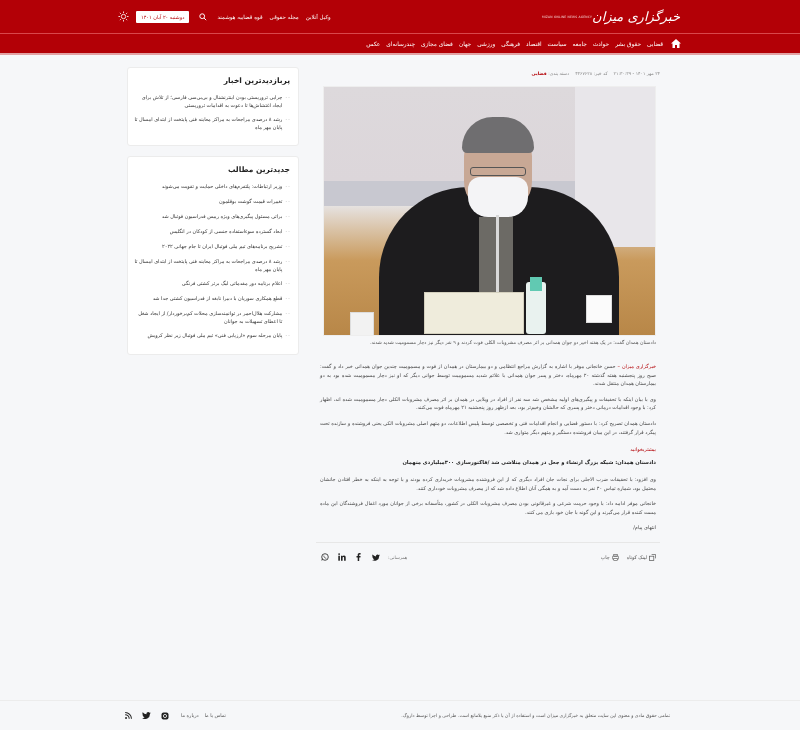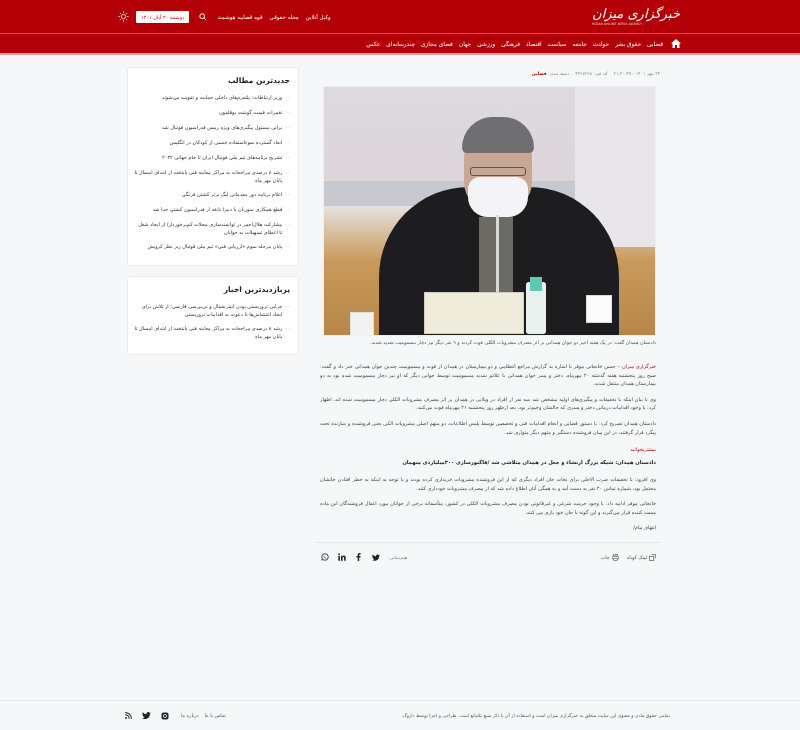--- a/index.html
+++ b/index.html
@@ -15,21 +15,21 @@
     .topbar {
       height: 33px;
       background: #b30006;
       display: flex;
       align-items: center;
       justify-content: space-between;
       padding: 0 120px 0 118px;
       position: relative;
     }
     .logo {
-      display: flex; flex-direction: column; 
+      display: flex; flex-direction: row; align-items: center;
       color: #fff;
     }
     .logo-main {
       font-family: "DejaVu Serif", serif;
       font-style: italic;
       font-size: 13px;
       line-height: 14px;
       color: #fff;
     }
     .logo-sub {
@@ -307,20 +307,32 @@
               <path d="M0.8 7.5 L1.4 5.6" stroke="#222" stroke-width="0.8"></path>
               <path d="M2.8 2.6 C2.8 4 3.9 5.2 5.3 5.3" stroke="#222" stroke-width="0.7" fill="none"></path>
             </svg>
         </a>
       </div>
     </div>
   </article>
 
   <aside class="sidebar">
     <section class="widget">
+      <h3 class="widget-title">پربازدیدترین اخبار</h3>
+      <a class="widget-item">
+          <span class="bullet">◦◦</span>
+          <span>چرایی تروریستی بودن اینترنشنال و بی‌بی‌سی فارسی؛ از تلاش برای ایجاد اغتشاش‌ها تا دعوت به اقدامات تروریستی</span>
+        </a>
+      <a class="widget-item">
+          <span class="bullet">◦◦</span>
+          <span>رشد ۸ درصدی مراجعات به مراکز معاینه فنی پایتخت از ابتدای امسال تا پایان مهر ماه</span>
+        </a>
+    </section>
+
+    <section class="widget">
       <h3 class="widget-title">جدیدترین مطالب</h3>
       <a class="widget-item">
           <span class="bullet">◦◦</span>
           <span>وزیر ارتباطات: پلتفرم‌های داخلی حمایت و تقویت می‌شوند</span>
         </a>
       <a class="widget-item">
           <span class="bullet">◦◦</span>
           <span>تغییرات قیمت گوشت بوقلمون</span>
         </a>
       <a class="widget-item">
@@ -347,32 +359,20 @@
           <span class="bullet">◦◦</span>
           <span>قطع همکاری سوریان با دبیرا نابغه از فدراسیون کشتی جدا شد</span>
         </a>
       <a class="widget-item">
           <span class="bullet">◦◦</span>
           <span>مشارکت هلال‌احمر در توانمندسازی محلات کم‌برخوردار/ از ایجاد شغل تا اعطای تسهیلات به جوانان</span>
         </a>
       <a class="widget-item">
           <span class="bullet">◦◦</span>
           <span>پایان مرحله سوم «ارزیابی فنی» تیم ملی فوتبال زیر نظر کرویش</span>
-        </a>
-    </section>
-
-    <section class="widget">
-      <h3 class="widget-title">پربازدیدترین اخبار</h3>
-      <a class="widget-item">
-          <span class="bullet">◦◦</span>
-          <span>چرایی تروریستی بودن اینترنشنال و بی‌بی‌سی فارسی؛ از تلاش برای ایجاد اغتشاش‌ها تا دعوت به اقدامات تروریستی</span>
-        </a>
-      <a class="widget-item">
-          <span class="bullet">◦◦</span>
-          <span>رشد ۸ درصدی مراجعات به مراکز معاینه فنی پایتخت از ابتدای امسال تا پایان مهر ماه</span>
         </a>
     </section>
   </aside>
 </main>
 
 <footer class="footer">
   <span class="copyright">تمامی حقوق مادی و معنوی این سایت متعلق به خبرگزاری میزان است و استفاده از آن با ذکر منبع بلامانع است. طراحی و اجرا توسط داروگ.</span>
   <div class="footer-left">
     <div class="footer-links">
       <a class="footer-link">تماس با ما</a>

